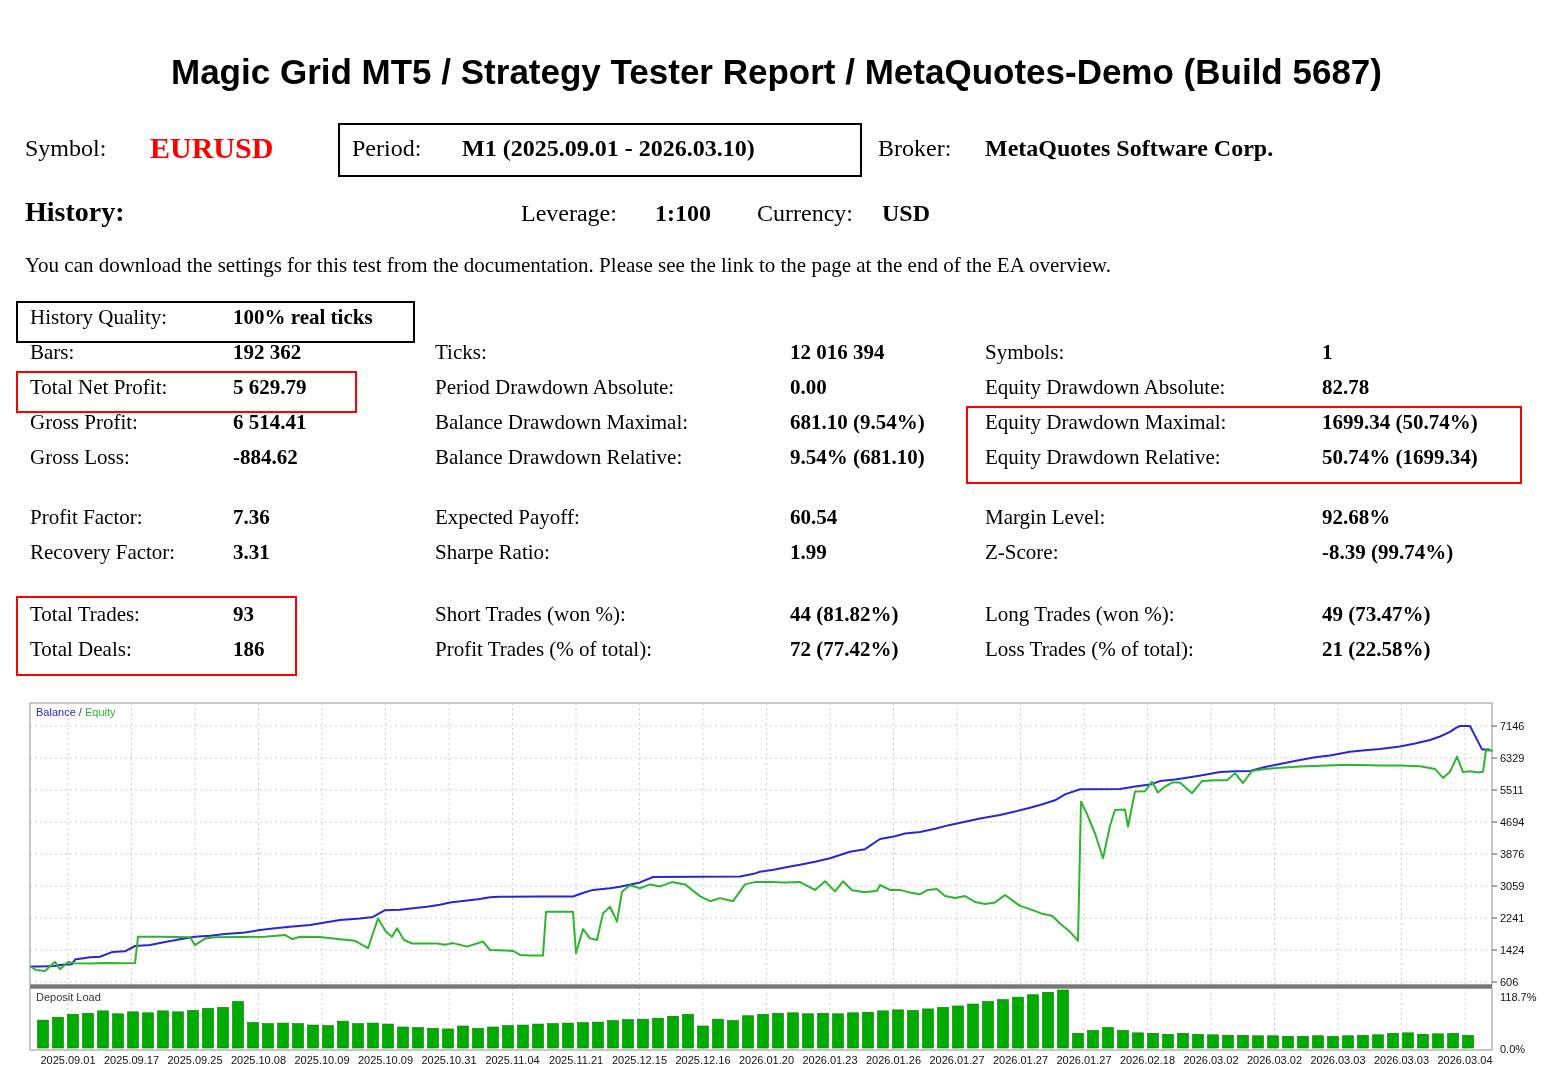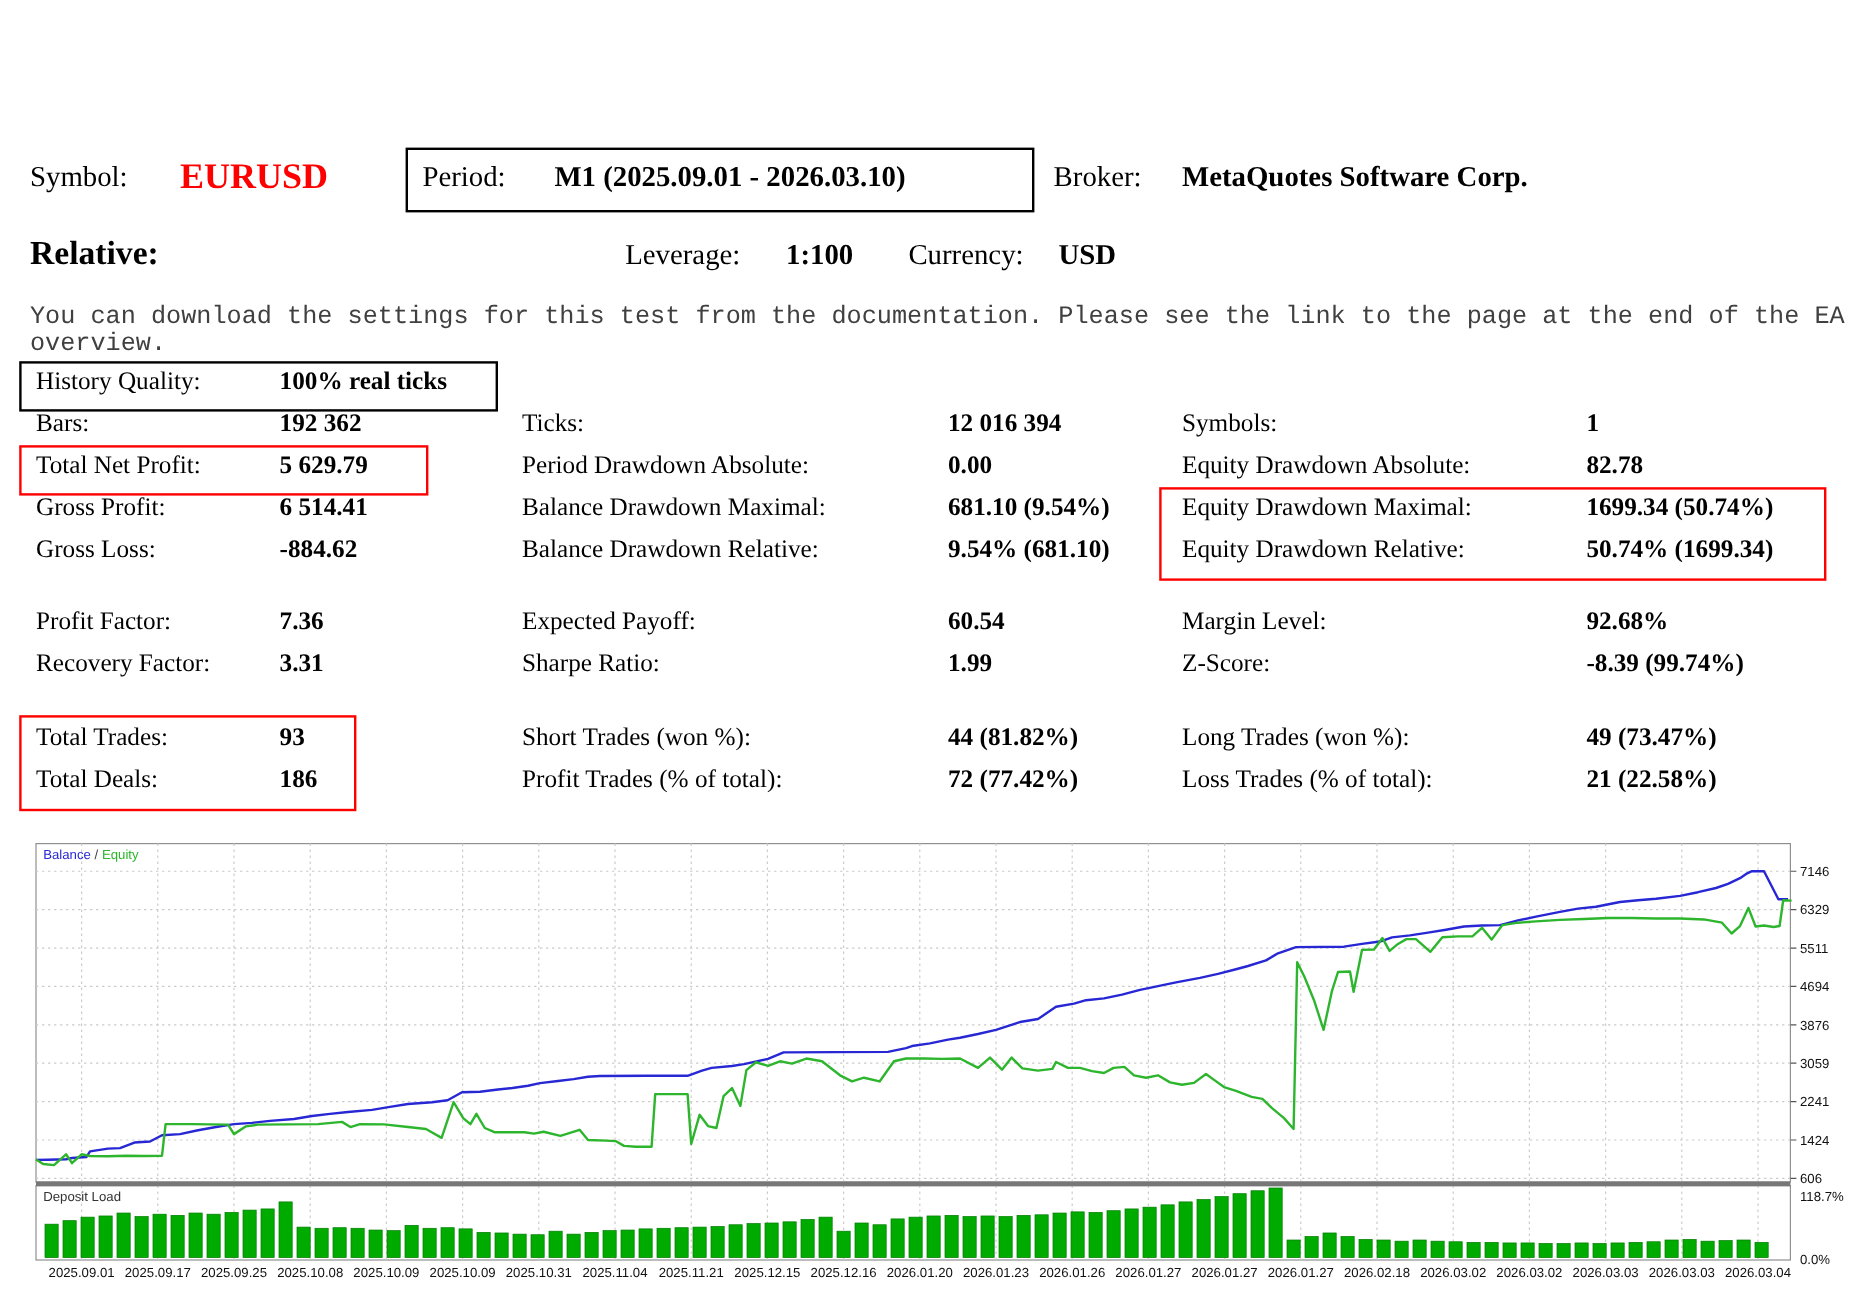--- a/index.html
+++ b/index.html
@@ -7,43 +7,44 @@
         font-family:"Liberation Serif",serif;color:#000;}
   .abs{position:absolute;white-space:nowrap;}
   .title{position:absolute;top:52px;left:0;width:1553px;text-align:center;
          font-family:"Liberation Sans",sans-serif;font-weight:bold;font-size:35px;}
   .lbl{font-size:24px;}
   .val{font-size:24px;font-weight:bold;}
   .symbol{font-size:30px;font-weight:bold;color:#f00;}
   .settings-lbl{font-size:28px;font-weight:bold;}
   .chip{position:absolute;left:190px;top:197px;width:292px;height:34px;background:#2dc52d;
         color:#fff;font-size:24px;text-align:center;line-height:33px;}
-  .note{position:absolute;left:25px;top:253px;font-family:Liberation Mono, monospace;
-        font-size:21px;color:#404040;}
+  .note{position:absolute;left:25px;top:253px;font-family:Liberation Serif, serif;
+        font-size:21px;color:#000000;}
   .box{position:absolute;border:2px solid #000;}
   .rbox{position:absolute;border:2px solid #f00;}
   .stat-l{position:absolute;font-size:21px;}
   .stat-v{position:absolute;font-size:21px;font-weight:bold;}
   svg text{font-family:"Liberation Sans",sans-serif;}
 </style>
 </head>
 <body>
 
 <div class="page">
 
+  <div class="title">Magic Grid MT5  /  Strategy Tester Report  /  MetaQuotes-Demo (Build 5687)</div>
 
   <span class="abs lbl" style="left:25px;top:135px;">Symbol:</span>
   <span class="abs symbol" style="left:150px;top:131px;">EURUSD</span>
   <div class="box" style="left:338px;top:123px;width:520px;height:50px;"></div>
   <span class="abs lbl" style="left:352px;top:135px;">Period:</span>
   <span class="abs val" style="left:462px;top:135px;">M1 (2025.09.01 - 2026.03.10)</span>
   <span class="abs lbl" style="left:878px;top:135px;">Broker:</span>
   <span class="abs val" style="left:985px;top:135px;">MetaQuotes Software Corp.</span>
 
-  <span class="abs settings-lbl" style="left:25px;top:196px;">Relative:</span>
+  <span class="abs settings-lbl" style="left:25px;top:196px;">History:</span>
   <span class="abs lbl" style="left:521px;top:200px;">Leverage:</span>
   <span class="abs val" style="left:655px;top:200px;">1:100</span>
   <span class="abs lbl" style="left:757px;top:200px;">Currency:</span>
   <span class="abs val" style="left:882px;top:200px;">USD</span>
 
   <div class="note">You can download the settings for this test from the documentation. Please see the link to the page at the end of the EA overview.</div>
 
   <div id="stats">
       <div class="stat-l" style="left: 30px; top: 305px;">History Quality:</div>
       <div class="stat-v" style="left: 233px; top: 305px;">100% real ticks</div>

